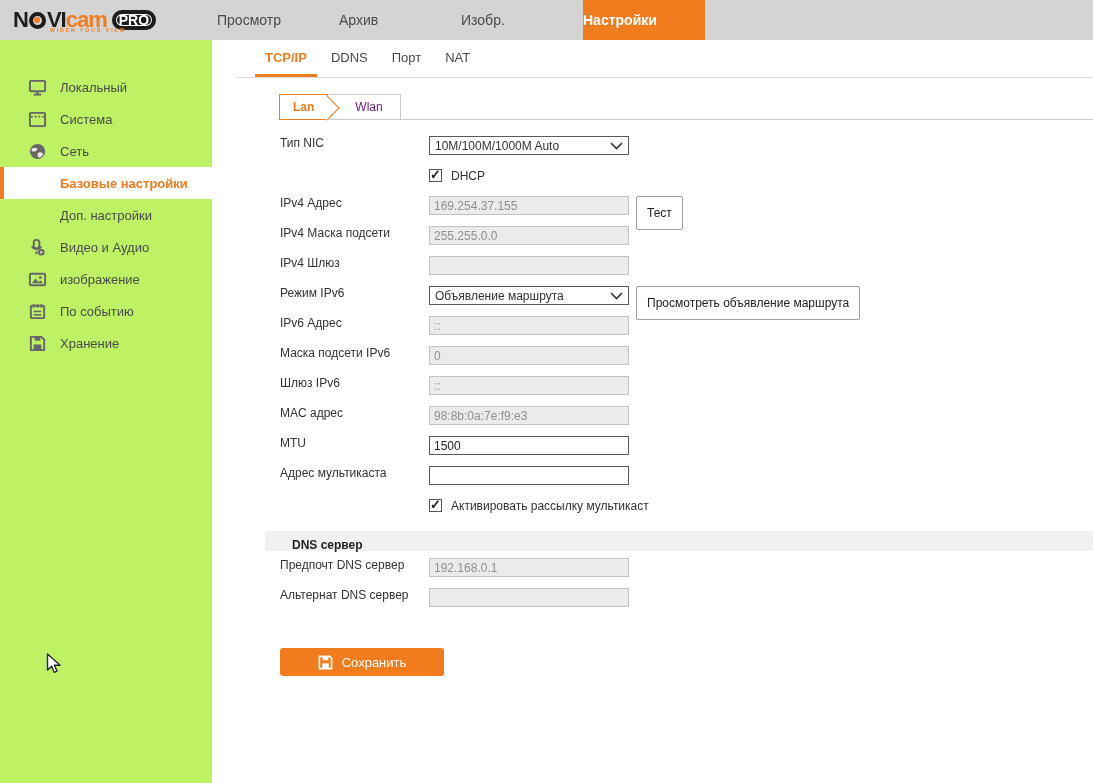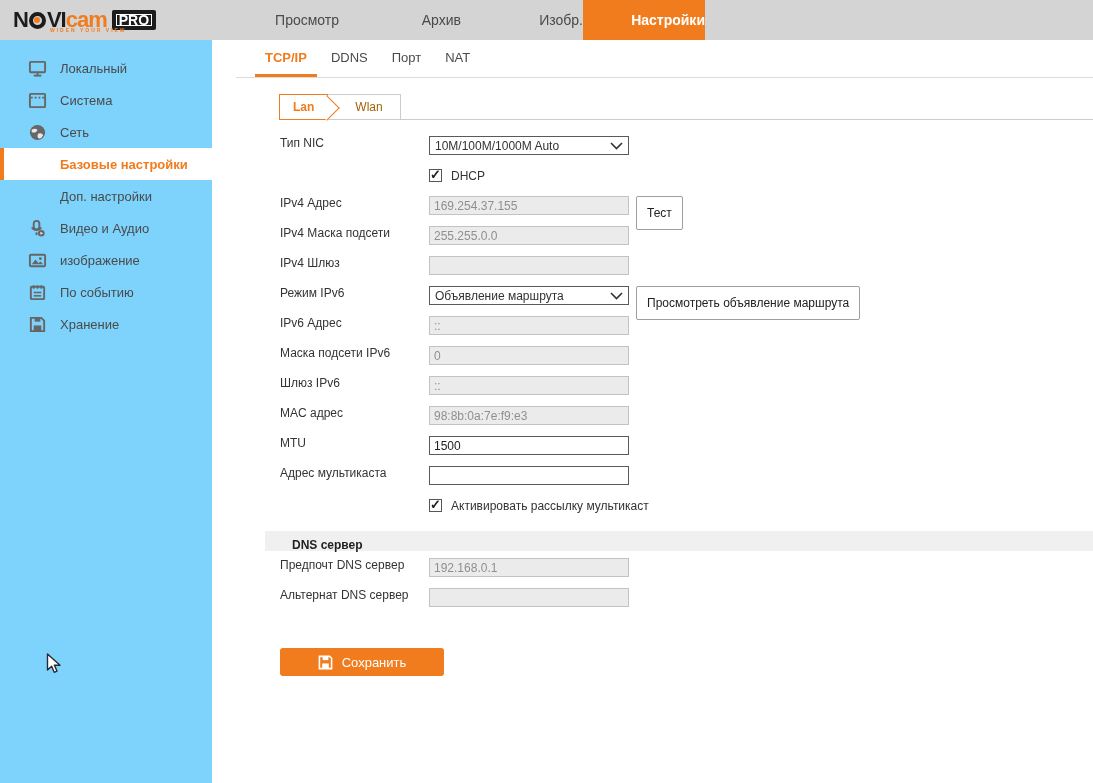--- a/index.html
+++ b/index.html
@@ -10,51 +10,51 @@
   .topbar { height:40px; background:#d4d4d4; display:flex; align-items:stretch; position:relative; }
   .logo { position:relative; width:205px; display:flex; align-items:center; padding-left:13px; }
   .wordmark { position:relative; display:flex; align-items:center; height:26px; }
   .lg-n,.lg-vi { font-weight:bold; font-size:22px; color:#1c1c1c; letter-spacing:-1px; }
   .lg-o { display:inline-block; width:17px; height:17px; border:4px solid #1c1c1c; border-radius:50%;
           position:relative; margin:0 1px; }
   .lg-o .lg-dot { position:absolute; left:50%; top:50%; width:6px; height:6px; margin:-3px 0 0 -3px;
           background:#f07c1e; border-radius:50%; }
   .lg-cam { font-weight:bold; font-size:22px; color:#f07c1e; letter-spacing:-1px; margin-right:5px; }
   .lg-badge { background:#1c1c1c; color:#fff; font-weight:bold; font-size:14px; padding:1px 7px;
-          border-radius:2px; box-shadow:inset 0 0 0 4px #1c1c1c, inset 0 0 0 5px #fff; line-height:18px; }
+          border-radius:10px; box-shadow:inset 0 0 0 4px #1c1c1c, inset 0 0 0 5px #fff; line-height:18px; }
   .tagline { position:absolute; left:50px; top:27px; font-size:5px; letter-spacing:2px;
           color:#f07c1e; font-weight:bold; white-space:nowrap; }
   .topnav { display:flex; margin-left:12px; }
-  .nav-item { width:122px; text-align:right; line-height:40px; font-size:14px; color:#4a4a4a; cursor:default; }
+  .nav-item { width:122px; text-align:left; line-height:40px; font-size:14px; color:#4a4a4a; cursor:default; }
   .nav-item.active { background:#f07c1e; color:#fff; font-weight:bold; }
 
   
   .body { display:flex; height:743px; }
-  .sidebar { width:212px; background:#7dd3fc; padding-top:12px; flex:none; }
+  .sidebar { width:212px; background:#bef264; padding-top:31px; flex:none; }
   .side-item { height:32px; display:flex; align-items:center; padding-left:28px; font-size:13px; color:#4a4a4a; }
   .side-item .ico { width:19px; height:19px; margin-right:13px; flex:none; }
   .side-item.sub { padding-left:60px;text-align:center; }
   .side-item.active { background:#fff; border-left:4px solid #f07c1e; padding-left:56px;
           color:#f07c1e; font-weight:bold; }
   .content { flex:1; background:#fff; position:relative;margin-left:24px; }
 
   
   .tabbar { display:flex; padding-left:19px; border-bottom:1px solid #dcdcdc; height:38px; }
   .tab { padding:0 10px; margin-right:4px; line-height:35px; font-size:13px; color:#4a4a4a;
          border-bottom:3px solid transparent; }
   .tab.active { color:#f07c1e; font-weight:bold; border-bottom-color:#f07c1e; }
 
   .subtabs { display:flex; margin:16px 0 0 43px; height:26px; font-size:12px; }
   .subtab { line-height:24px; background:#fff; }
   .subtab.lan { position:relative; z-index:2; border:1px solid #f07c1e; color:#f07c1e;
          padding:0 13px; font-weight:bold; }
   .subtab.lan::after { content:""; position:absolute; top:3.5px; right:-9px; width:17px; height:17px;
          background:#fff; border-top:1px solid #f07c1e; border-right:1px solid #f07c1e;
          transform:rotate(45deg); }
-  .subtab.wlan { border:1px solid #ccc; border-left:none; padding:0 17px 0 27px; color:#a16207; }
+  .subtab.wlan { border:1px solid #ccc; border-left:none; padding:0 17px 0 27px; color:#701a75; }
   .subtab-fill { flex:1; border-bottom:1px solid #ccc; }
 
   
   .form { margin:16px 0 0 44px; font-size:12px; }
   .row { display:flex; height:19px; margin-bottom:11px; }
   .lbl { width:149px; flex:none; color:#333; }
   .txt, .select { width:200px; height:19px; font-size:12px; font-family:"Liberation Sans",sans-serif; }
   .txt { border:1px solid #5a5a5a; padding:0 4px; color:#222; background:#fff; }
   .txt:disabled { background:#ebebeb; border:1px solid #c3c3c3; color:#8f8f8f; }
   .select { border:1px solid #5a5a5a; background:#fff; display:flex; align-items:center;

